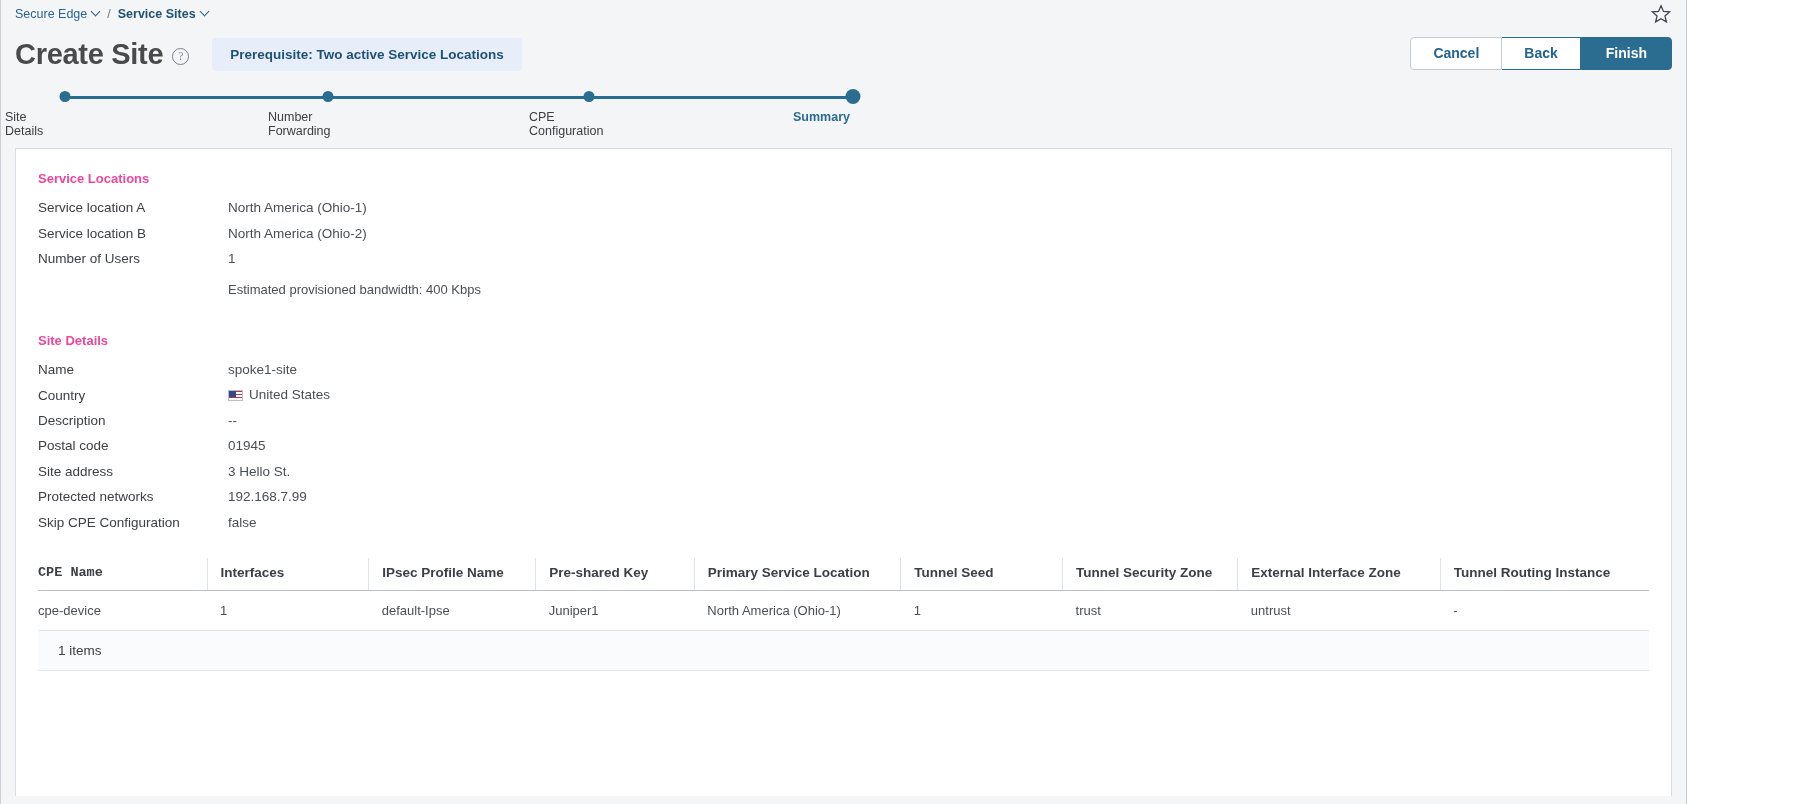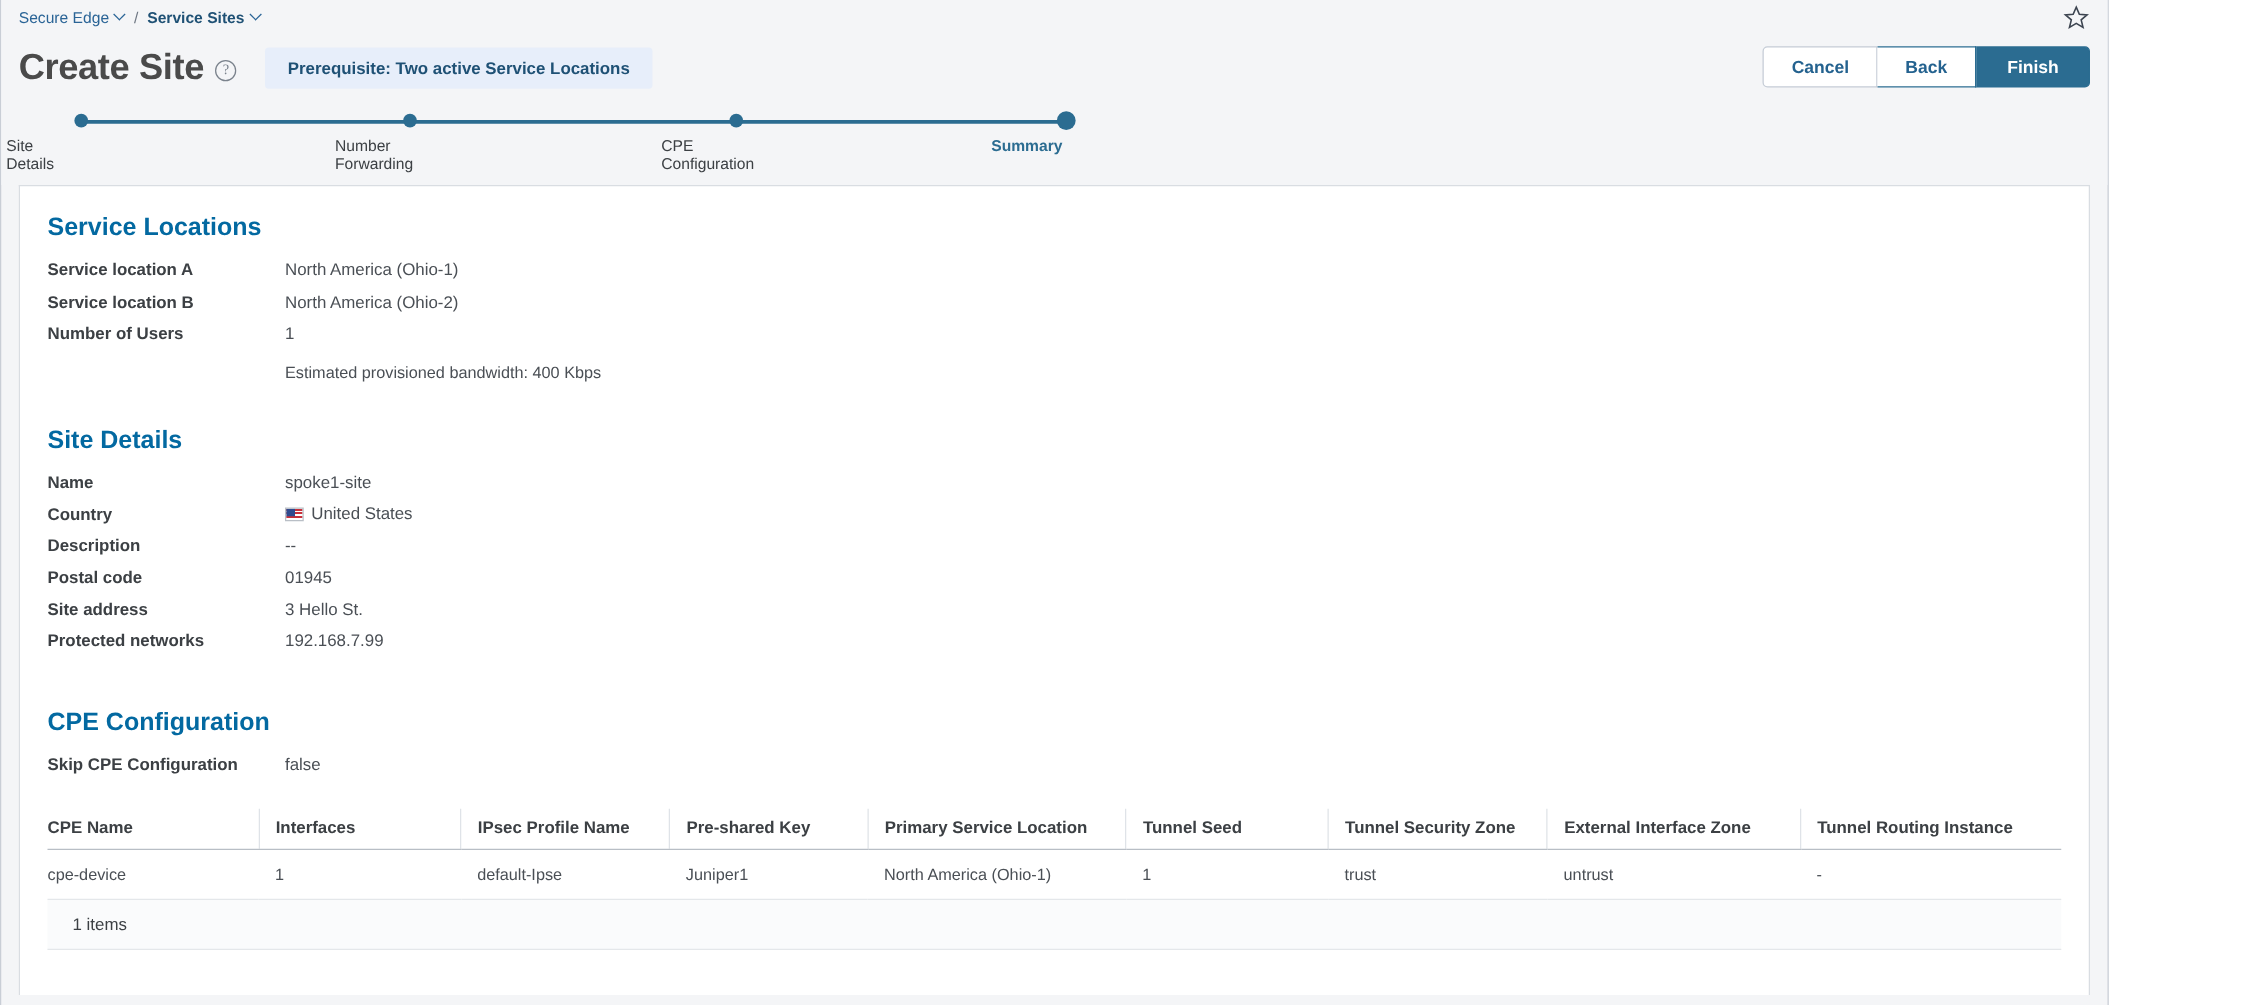--- a/index.html
+++ b/index.html
@@ -183,36 +183,36 @@
     background: #ffffff;
     margin: 0 14px;
     border: 1px solid #d9dde2;
     border-bottom: none;
     height: 648px;
     overflow: hidden;
     padding: 22px 22px 0 22px;
   }
 
   .section-title {
-    font-size: 20px;
+    font-size: 13px;
     font-weight: bold;
-    color: #0369a1;
+    color: #ec4899;
     margin: 0 0 14px 0;
   }
   .section-title.spaced { margin-top: 36px; }
 
   .kv-row {
     display: flex;
     align-items: baseline;
     height: 25.5px;
   }
   .kv-key {
     width: 190px;
     font-size: 13.5px;
-    font-weight: bold;
+    font-weight: normal;
     color: #3c4044;
     flex: 0 0 190px;
   }
   .kv-val {
     font-size: 13.5px;
     color: #4a4f55;
     display: flex;
     align-items: center;
   }
   .kv-sub {
@@ -255,21 +255,21 @@
     font-weight: bold;
     color: #3c4044;
     padding: 7px 0 10px 13px;
     border-bottom: 1.5px solid #b8bec5;
     border-left: 1px solid #dfe3e8;
     vertical-align: bottom;
     white-space: nowrap;
     overflow: hidden;
     cursor: pointer;
   }
-  .cpe-table th:first-child { border-left: none; padding-left: 0; }
+  .cpe-table th:first-child { border-left: none; padding-left: 0; font-family: Liberation Mono, monospace; }
   .cpe-table td {
     font-size: 13px;
     color: #4a4f55;
     padding: 12px 0 12px 13px;
     border-bottom: 1px solid #e4e7ea;
     white-space: nowrap;
     overflow: hidden;
   }
   .cpe-table td:first-child { padding-left: 0; }
   .link-cell { color: #2a6496; cursor: pointer; }
@@ -387,21 +387,20 @@
     </div>
     <div class="kv-row">
       <div class="kv-key">Site address</div>
       <div class="kv-val">3 Hello St.</div>
     </div>
     <div class="kv-row">
       <div class="kv-key">Protected networks</div>
       <div class="kv-val">192.168.7.99</div>
     </div>
 
-    <div class="section-title spaced">CPE Configuration</div>
 
     <div class="kv-row">
       <div class="kv-key">Skip CPE Configuration</div>
       <div class="kv-val">false</div>
     </div>
 
     <table class="cpe-table">
       <colgroup>
         <col style="width:162px">
         <col style="width:155px">

